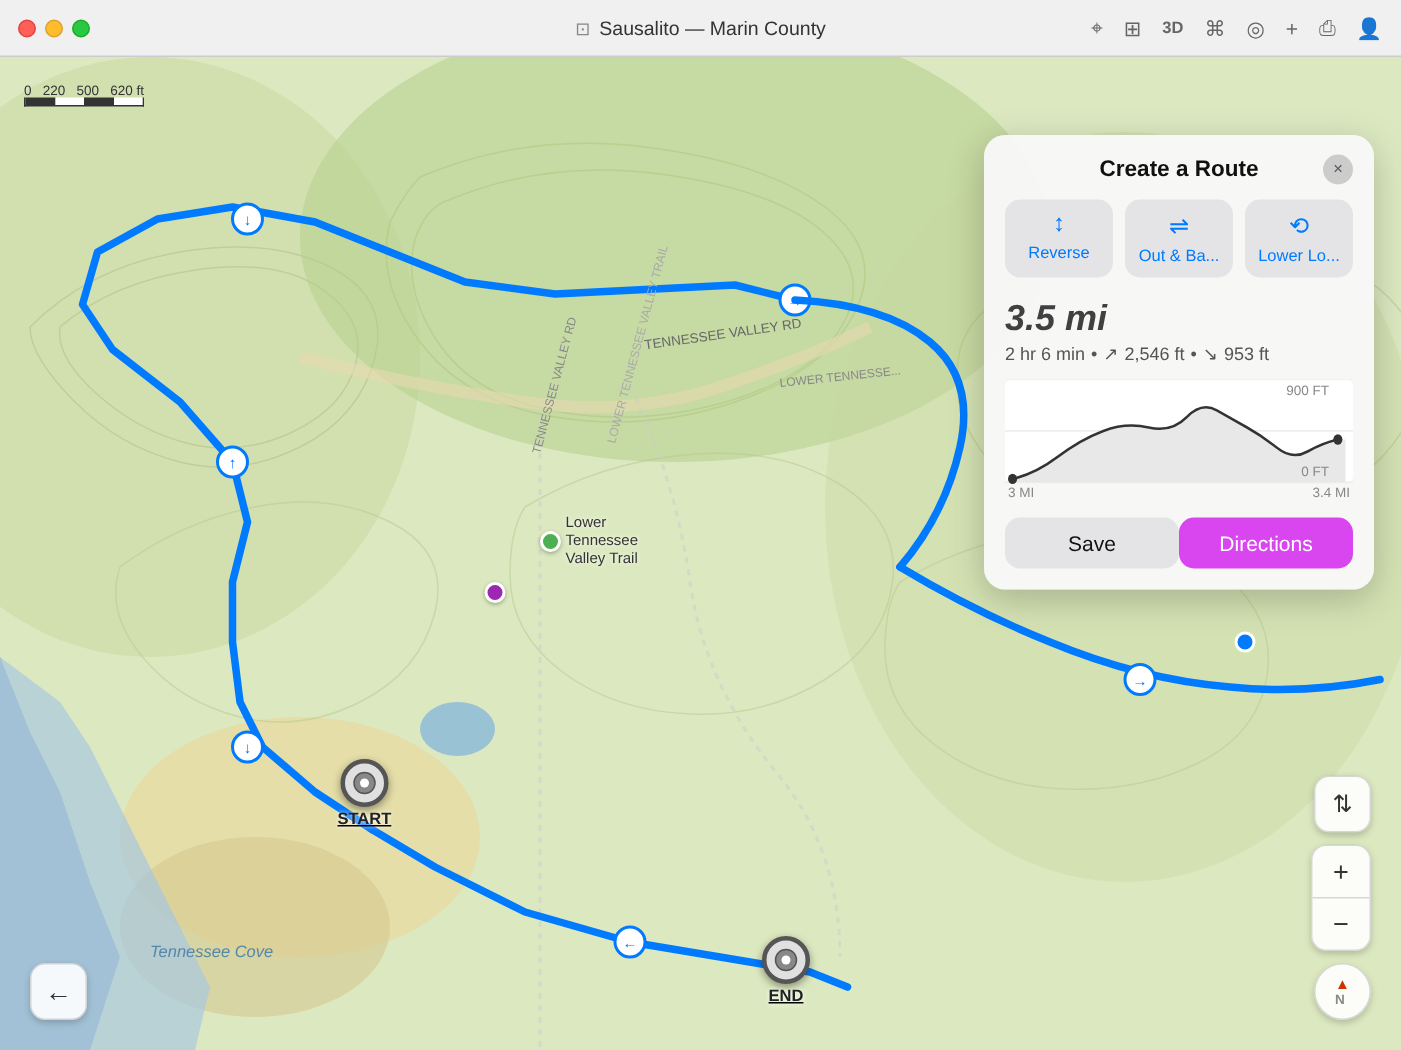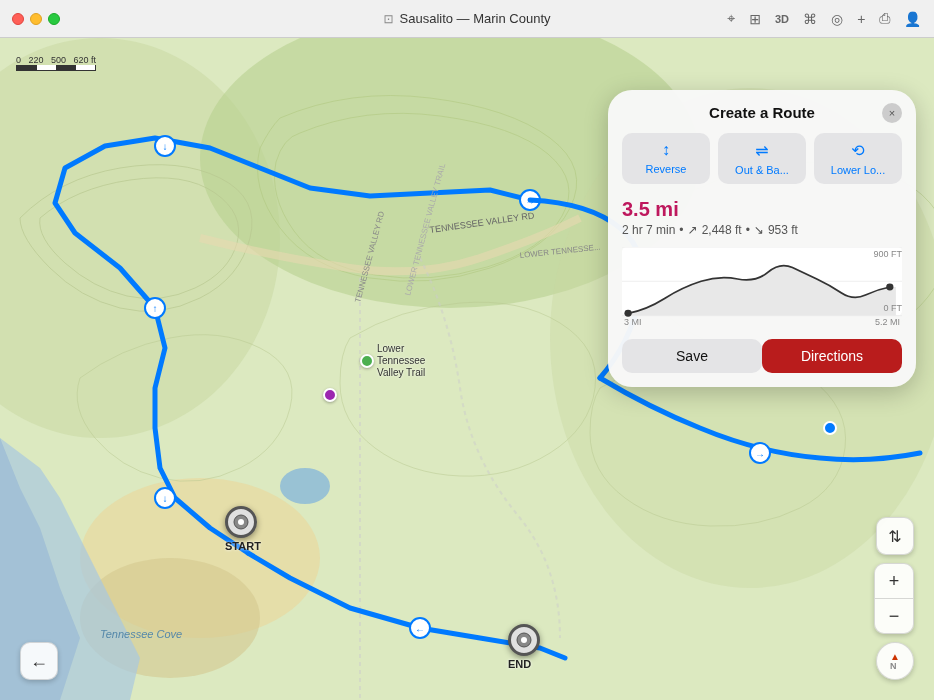--- a/index.html
+++ b/index.html
@@ -105,21 +105,23 @@
       inset: 0;
       width: 100%;
       height: 100%;
     }
 
     
     .marker {
       position: absolute;
       display: flex;
       flex-direction: column;
+      align-items: center;
       z-index: 30;
+      text-decoration: underline;
     }
     .marker-circle {
       width: 32px;
       height: 32px;
       border-radius: 50%;
       border: 3px solid #555;
       background: #e0e0e0;
       display: flex;
       align-items: center;
       justify-content: center;
@@ -251,23 +253,23 @@
       box-shadow: 0 2px 5px rgba(0,0,0,0.2);
       font-size: 16px;
       color: #333;
     }
 
     
     .route-panel {
       position: absolute;
       top: 52px;
       right: 18px;
-      width: 308px;
+      width: 260px;
       background: rgba(248,248,248,0.97);
-      border-radius: 24px;
+      border-radius: 14px;
       box-shadow: 0 6px 24px rgba(0,0,0,0.22);
       z-index: 60;
       padding: 14px;
     }
     .panel-header {
       display: flex;
       align-items: center;
       justify-content: center;
       position: relative;
       margin-bottom: 12px;
@@ -314,45 +316,46 @@
     }
     .action-btn-label {
       font-size: 11px;
       color: #007aff;
       font-weight: 500;
     }
     .route-stats {
       margin-bottom: 10px;
     }
     .route-distance {
-      font-size: 20px;
+      font-size: 24px;
       font-weight: 600;
-      color: #be185d;
+      color: #404040;
       margin-bottom: 2px;
+      font-style: italic;
     }
     .route-details {
       font-size: 12px;
       color: #555;
       display: flex;
       align-items: center;
       gap: 4px;
     }
     .elevation-chart {
       width: 100%;
       height: 80px;
       position: relative;
       margin-bottom: 12px;
     }
     .elev-svg {
       width: 100%;
       height: 100%;
     }
     .elev-y-label {
       position: absolute;
-      right: 0;
+      right: 16px;
       font-size: 9px;
       color: #888;
       padding-left: 35px;
     }
     .elev-y-top { top: 2px; }
     .elev-y-bottom { bottom: 14px; }
     .elev-x-labels {
       position: absolute;
       bottom: 0;
       left: 0; right: 0;
@@ -373,21 +376,21 @@
       border-radius: 10px;
       border: none;
       font-size: 14px;
       font-weight: 500;
       color: #111;
       cursor: pointer;
     }
     .directions-btn {
       flex: 1;
       padding: 9px;
-      background: #b91c1c;
+      background: #d946ef;
       border-radius: 10px;
       border: none;
       font-size: 14px;
       font-weight: 500;
       color: #fff;
       cursor: pointer;
     }
   </style>
 </head>
 <body>
@@ -611,24 +614,24 @@
       </button>
       <button class="action-btn">
         <span class="action-btn-icon">⟲</span>
         <span class="action-btn-label">Lower Lo...</span>
       </button>
     </div>
 
     <div class="route-stats">
       <div class="route-distance">3.5 mi</div>
       <div class="route-details">
-        <span>2 hr 7 min</span>
+        <span>2 hr 6 min</span>
         <span> • </span>
         <span>↗</span>
-        <span>2,448 ft</span>
+        <span>2,546 ft</span>
         <span> • </span>
         <span>↘</span>
         <span>953 ft</span>
       </div>
     </div>
 
     <div class="elevation-chart">
       <svg class="elev-svg" viewBox="0 0 230 70" xmlns="http://www.w3.org/2000/svg" preserveAspectRatio="none">
 
         <rect width="230" height="60" y="0" fill="white" rx="4"></rect>
@@ -642,21 +645,21 @@
         <path d="M5,58 Q20,55 35,45 Q50,35 65,30 Q80,25 95,28 Q110,31 120,22 Q130,13 140,18 Q150,23 160,28 Q170,33 180,40 Q190,47 200,42 Q210,37 220,35" fill="none" stroke="#333" stroke-width="1.5" stroke-linecap="round"></path>
 
         <circle cx="220" cy="35" r="3" fill="#333"></circle>
 
         <circle cx="5" cy="58" r="3" fill="#333"></circle>
       </svg>
       <span class="elev-y-label elev-y-top">900 FT</span>
       <span class="elev-y-label elev-y-bottom">0 FT</span>
       <div class="elev-x-labels">
         <span>3 MI</span>
-        <span>5.2 MI</span>
+        <span>3.4 MI</span>
       </div>
     </div>
 
     <div class="panel-footer">
       <button class="save-btn">Save</button>
       <button class="directions-btn">Directions</button>
     </div>
   </div>
 
 </div>

